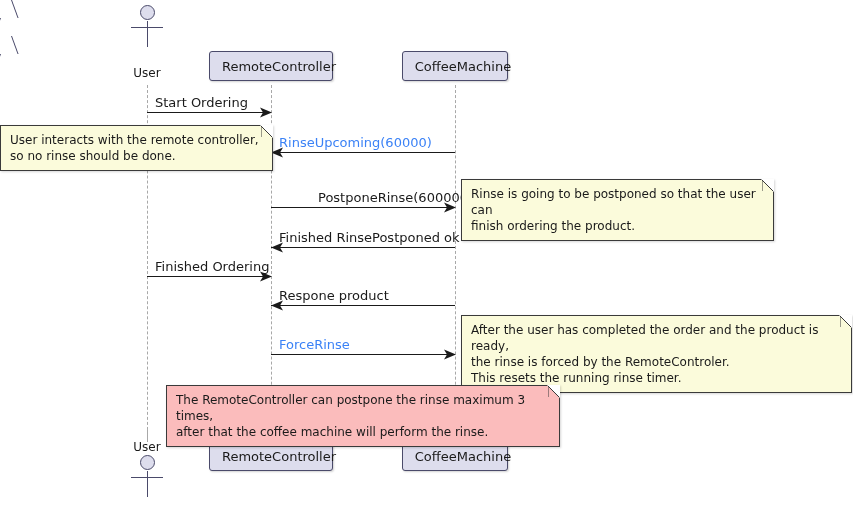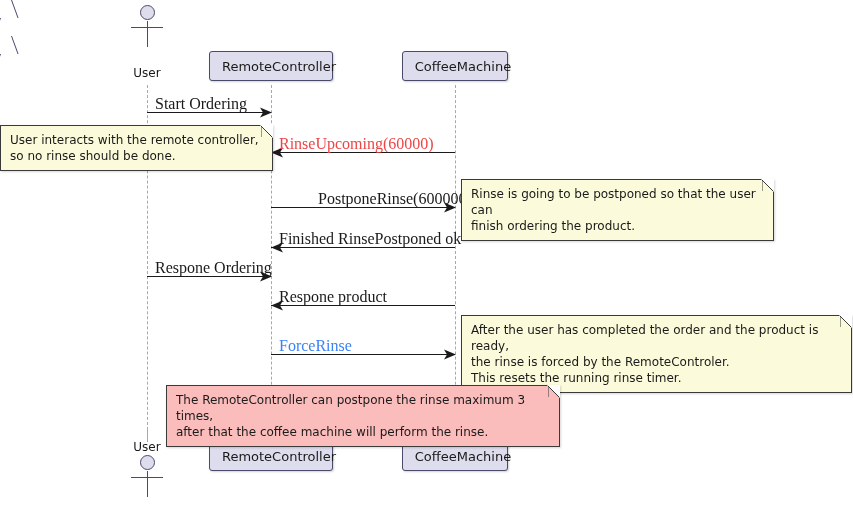--- a/index.html
+++ b/index.html
@@ -67,24 +67,23 @@
   }
 
   
   .msg-line {
     position: absolute;
     height: 0;
     border-top: 1px solid #1a1a1a;
   }
   .msg-label {
     position: absolute;
-    font-size: 16px;
+    font-size: 13px;
     color: #1a1a1a;
     white-space: nowrap;
-    font-family: Liberation Serif, serif;
   }
   .arrow-head { position: absolute; }
 
   
   .note {
     position: absolute;
     box-sizing: border-box;
     font-size: 12px;
     color: #1a1a1a;
     line-height: 16px;
@@ -137,36 +136,36 @@
     </div>
     <div class="msg-line" style="left: 147px; top: 112px; width: 124px; border-top-color: rgb(26, 26, 26);"></div>
     <svg width="12" height="11" class="arrow-head" style="position: absolute; top: 107px; left: 260px;">
       <polygon points="12,5.5 0,0.5 3,5.5 0,10.5" fill="#1a1a1a"></polygon>
     </svg>
     <div class="msg-label" style="left: 155px; top: 95px; color: rgb(26, 26, 26);">Start Ordering</div>
     <div class="msg-line" style="left: 271px; top: 152px; width: 184px; border-top-color: rgb(26, 26, 26);"></div>
     <svg width="12" height="11" class="arrow-head" style="position: absolute; top: 147px; left: 271px;">
       <polygon points="0,5.5 12,0.5 9,5.5 12,10.5" fill="#1a1a1a"></polygon>
     </svg>
-    <div class="msg-label" style="left: 279px; top: 135px; color: #ef4444;">RinseUpcoming(60000)</div>
+    <div class="msg-label" style="left: 279px; top: 135px; color: #3b82f6;">RinseUpcoming(60000)</div>
     <div class="msg-line" style="left: 271px; top: 207px; width: 184px; border-top-color: rgb(26, 26, 26);"></div>
     <svg width="12" height="11" class="arrow-head" style="position: absolute; top: 202px; left: 444px;">
       <polygon points="12,5.5 0,0.5 3,5.5 0,10.5" fill="#1a1a1a"></polygon>
     </svg>
     <div class="msg-label" style="left: 279px; top: 190px; color: rgb(26, 26, 26); margin-left: 39px;">PostponeRinse(600000)</div>
     <div class="msg-line" style="left: 271px; top: 247px; width: 184px; border-top-color: rgb(26, 26, 26);"></div>
     <svg width="12" height="11" class="arrow-head" style="position: absolute; top: 242px; left: 271px;">
       <polygon points="0,5.5 12,0.5 9,5.5 12,10.5" fill="#1a1a1a"></polygon>
     </svg>
     <div class="msg-label" style="left: 279px; top: 230px; color: rgb(26, 26, 26);">Finished RinsePostponed ok</div>
     <div class="msg-line" style="left: 147px; top: 276px; width: 124px; border-top-color: rgb(26, 26, 26);"></div>
     <svg width="12" height="11" class="arrow-head" style="position: absolute; top: 271px; left: 260px;">
       <polygon points="12,5.5 0,0.5 3,5.5 0,10.5" fill="#1a1a1a"></polygon>
     </svg>
-    <div class="msg-label" style="left: 155px; top: 259px; color: rgb(26, 26, 26);">Respone Ordering</div>
+    <div class="msg-label" style="left: 155px; top: 259px; color: rgb(26, 26, 26);">Finished Ordering</div>
     <div class="msg-line" style="left: 271px; top: 305px; width: 184px; border-top-color: rgb(26, 26, 26);"></div>
     <svg width="12" height="11" class="arrow-head" style="position: absolute; top: 300px; left: 271px;">
       <polygon points="0,5.5 12,0.5 9,5.5 12,10.5" fill="#1a1a1a"></polygon>
     </svg>
     <div class="msg-label" style="left: 279px; top: 288px; color: rgb(26, 26, 26);">Respone product</div>
     <div class="msg-line" style="left: 271px; top: 354px; width: 184px; border-top-color: rgb(26, 26, 26);"></div>
     <svg width="12" height="11" class="arrow-head" style="position: absolute; top: 349px; left: 444px;">
       <polygon points="12,5.5 0,0.5 3,5.5 0,10.5" fill="#1a1a1a"></polygon>
     </svg>
     <div class="msg-label" style="left: 279px; top: 337px; color: #3b82f6;">ForceRinse</div>

